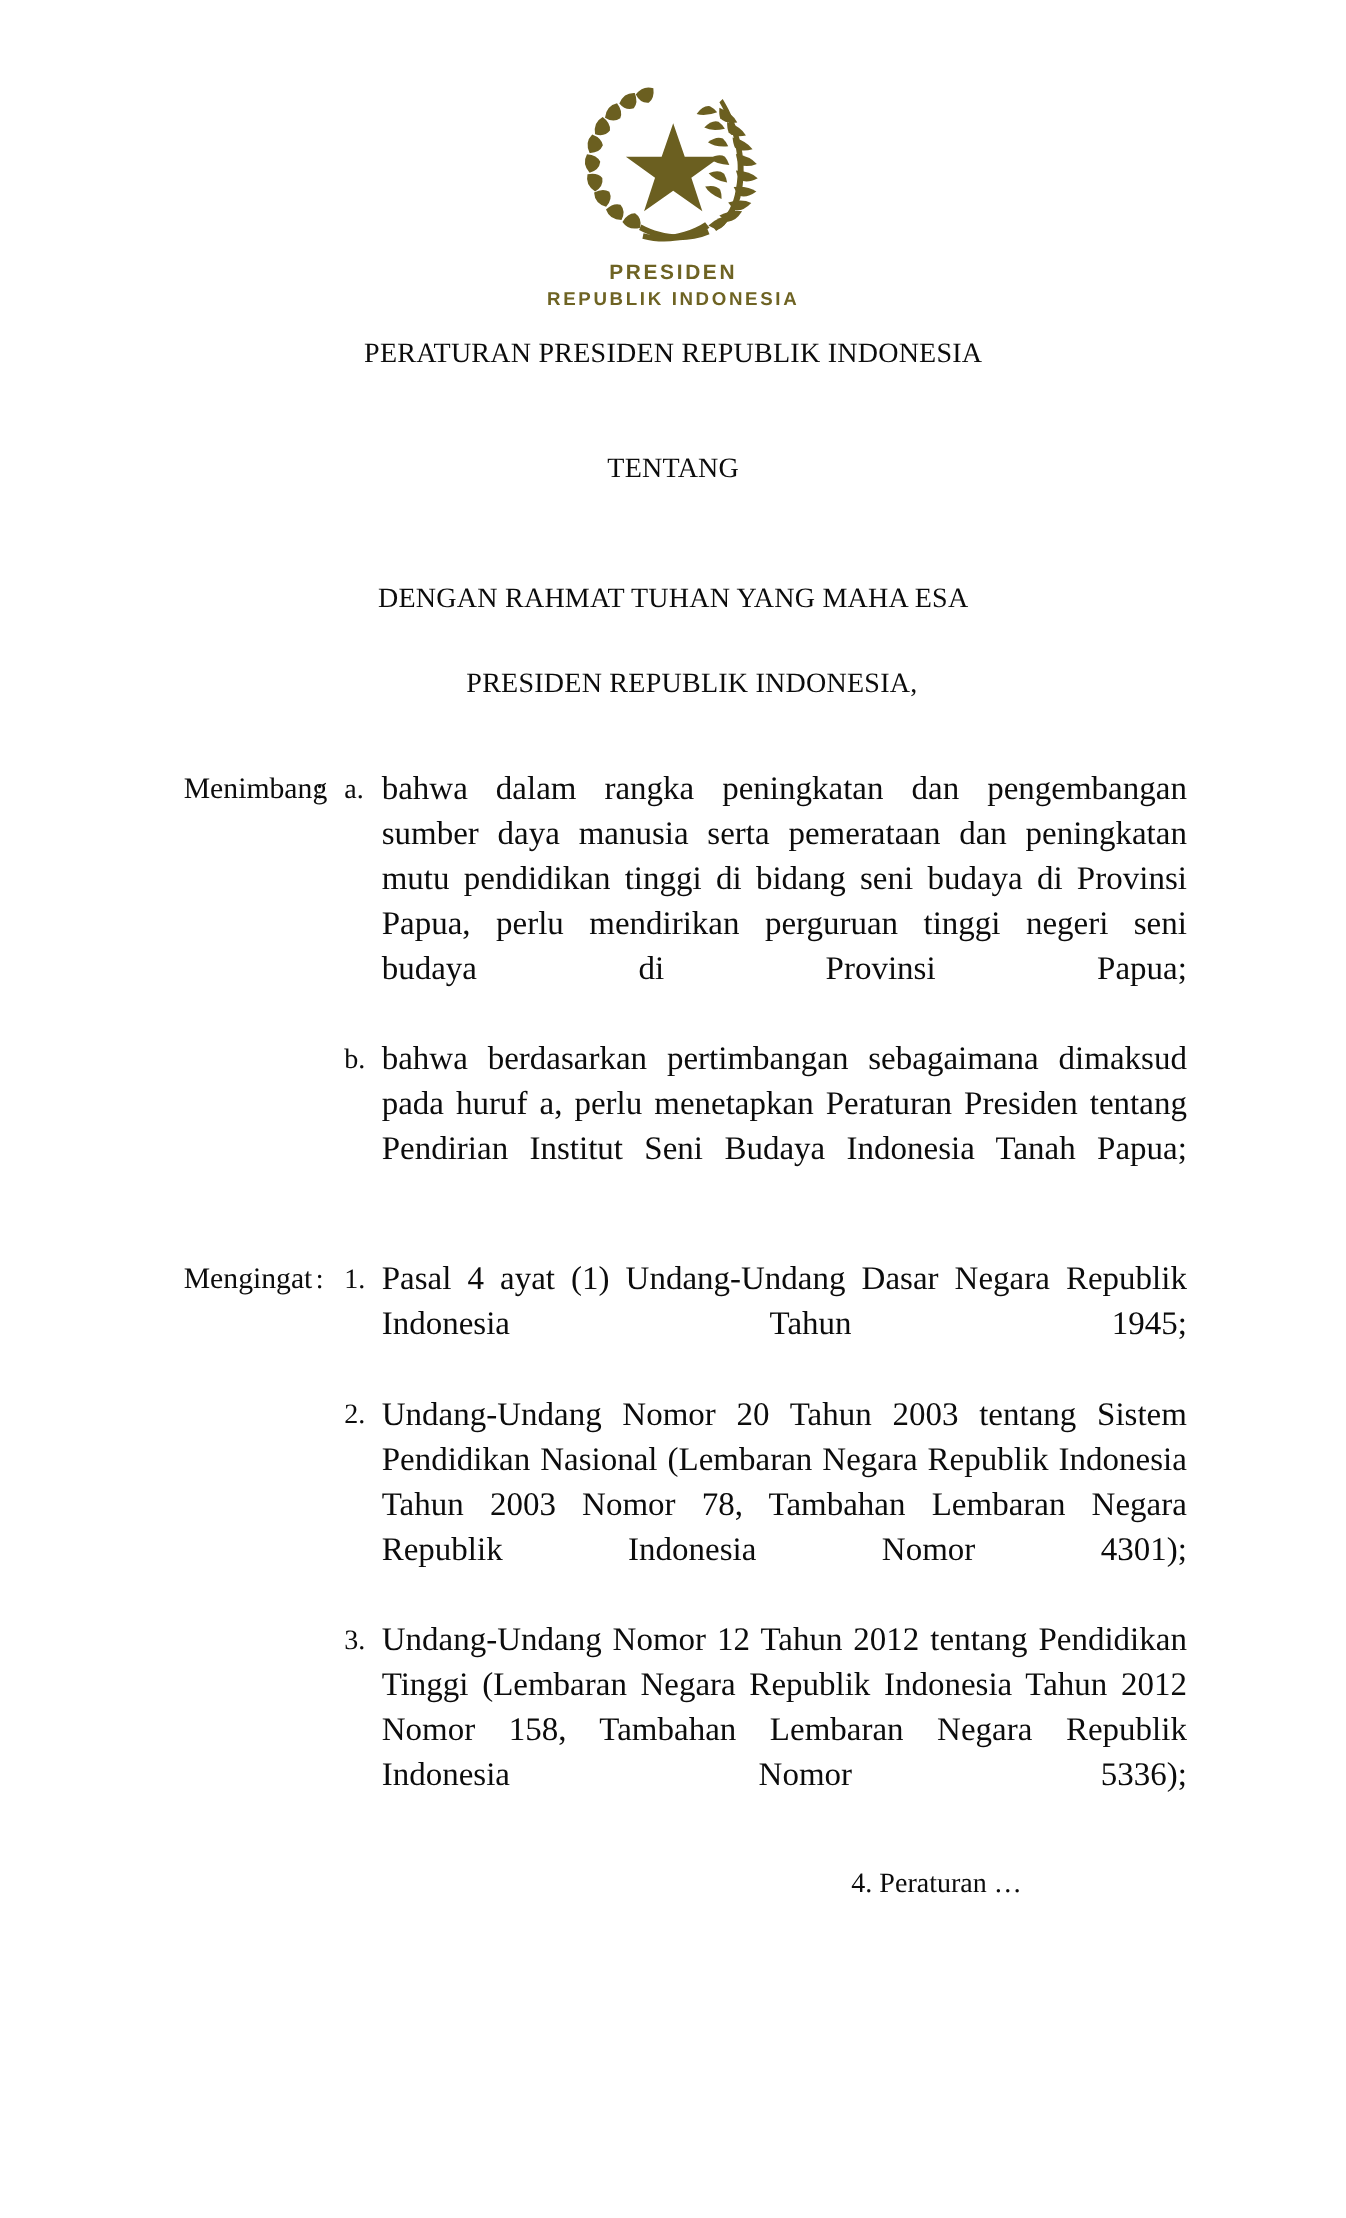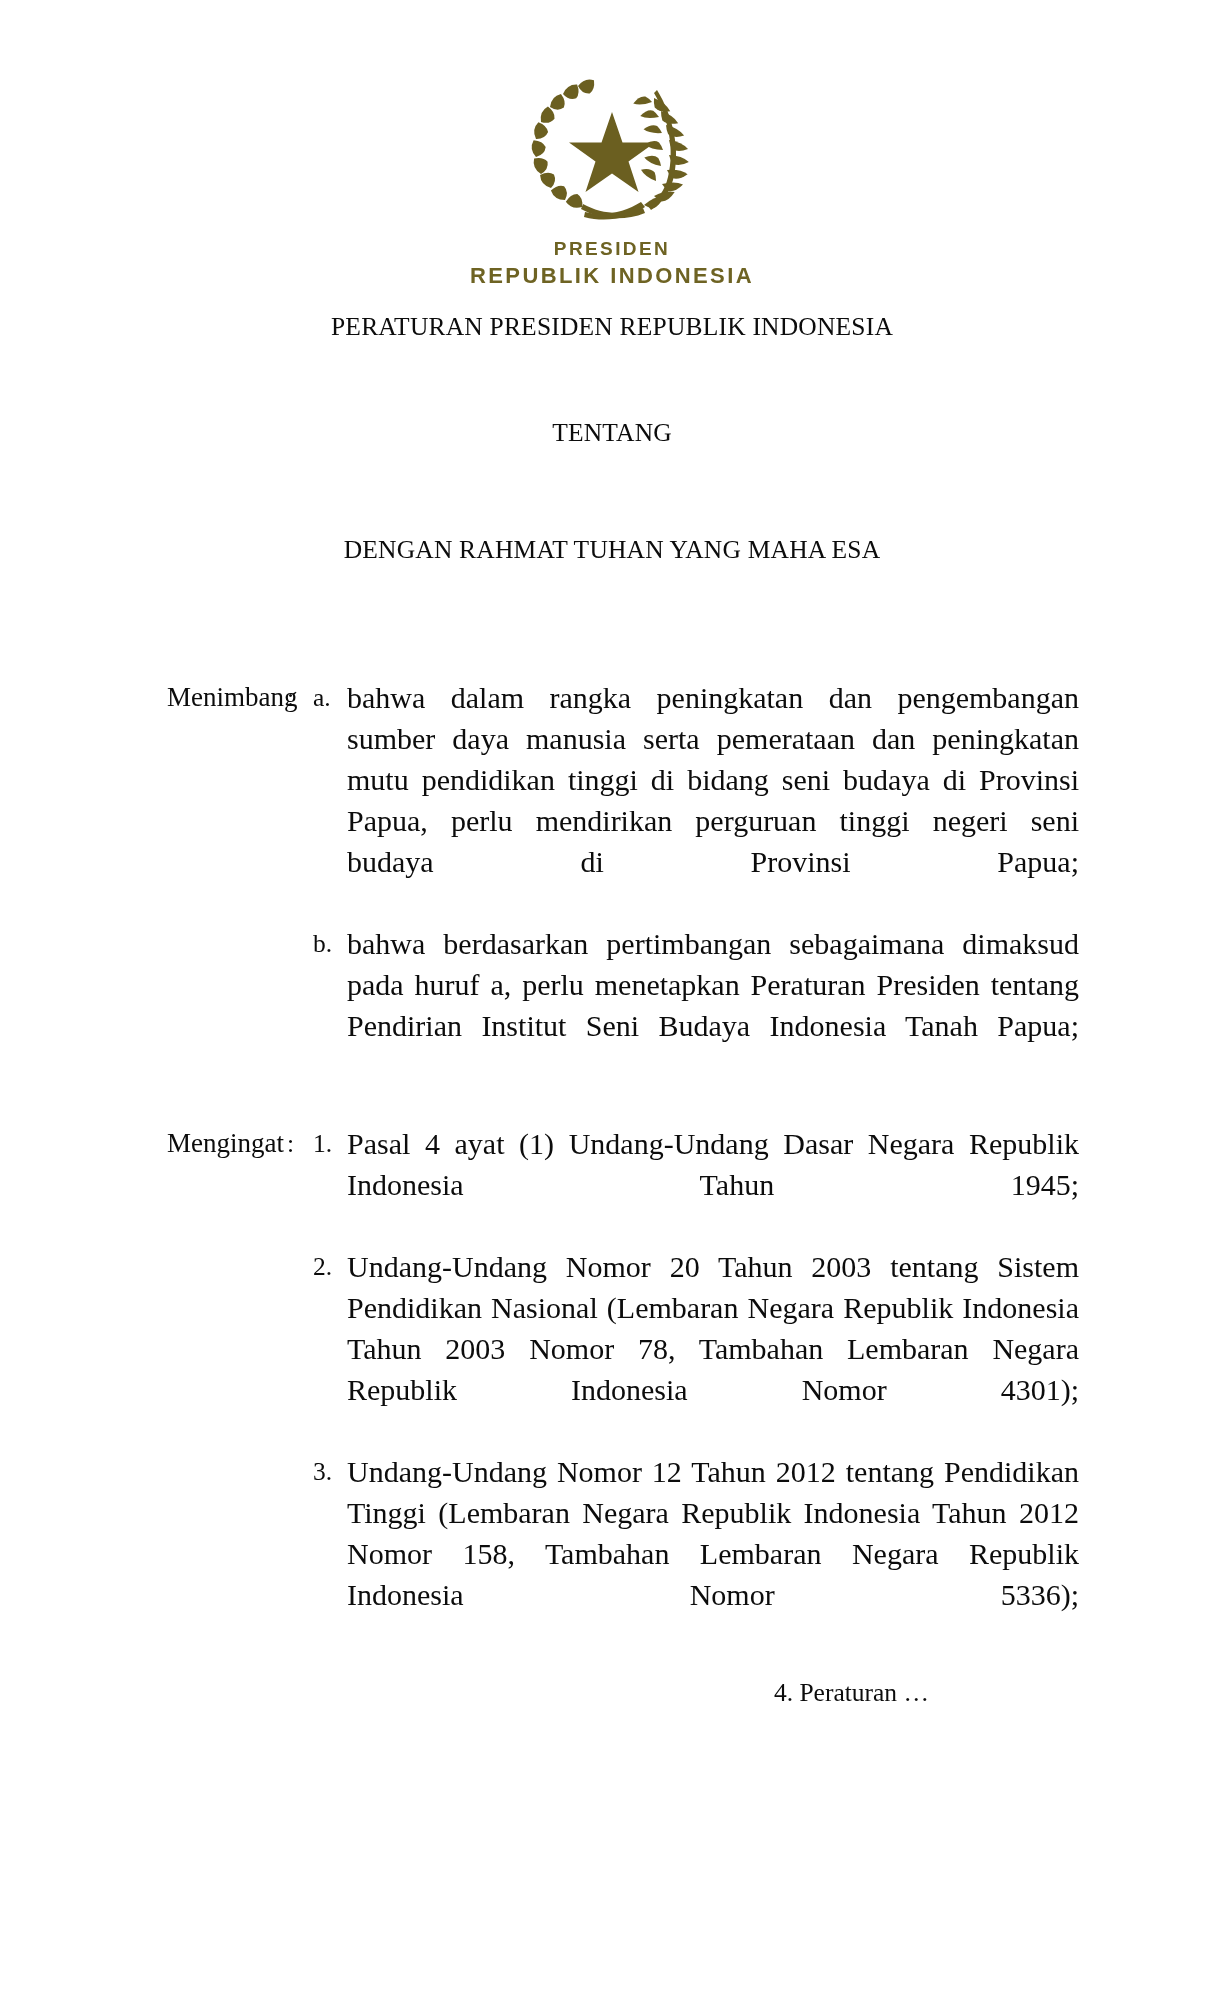--- a/index.html
+++ b/index.html
@@ -46,21 +46,21 @@
     color: #6e6323;
     line-height: 1.32;
   }
   .emblem-caption .l1 {
     display: block;
     font-size: 19px;
     letter-spacing: 2.4px;
   }
   .emblem-caption .l2 {
     display: block;
-    font-size: 22px;
+    font-size: 17px;
     letter-spacing: 2.4px;
   }
 
   
   .titles {
     margin-top: 24px;
     text-align: center;
   }
   .titles .tline {
     font-size: 25.5px;
@@ -258,20 +258,21 @@
 
   <div class="titles">
     <div class="tline">PERATURAN PRESIDEN REPUBLIK INDONESIA</div>
     <div class="gap-a"></div>
     <div class="gap-b"></div>
     <div class="tline">TENTANG</div>
     <div class="gap-c"></div>
     <div class="gap-d"></div>
     <div class="tline">DENGAN RAHMAT TUHAN YANG MAHA ESA</div>
     <div class="gap-e"></div>
+    <div class="tline presiden-line">PRESIDEN REPUBLIK INDONESIA,</div>
   </div>
 
   <div class="body-area">
 
     <div class="clause">
       <div class="clause-label">Menimbang</div>
       <div class="clause-colon">:</div>
       <div class="clause-items">
         <div class="item">
           <div class="item-marker">a.</div>

